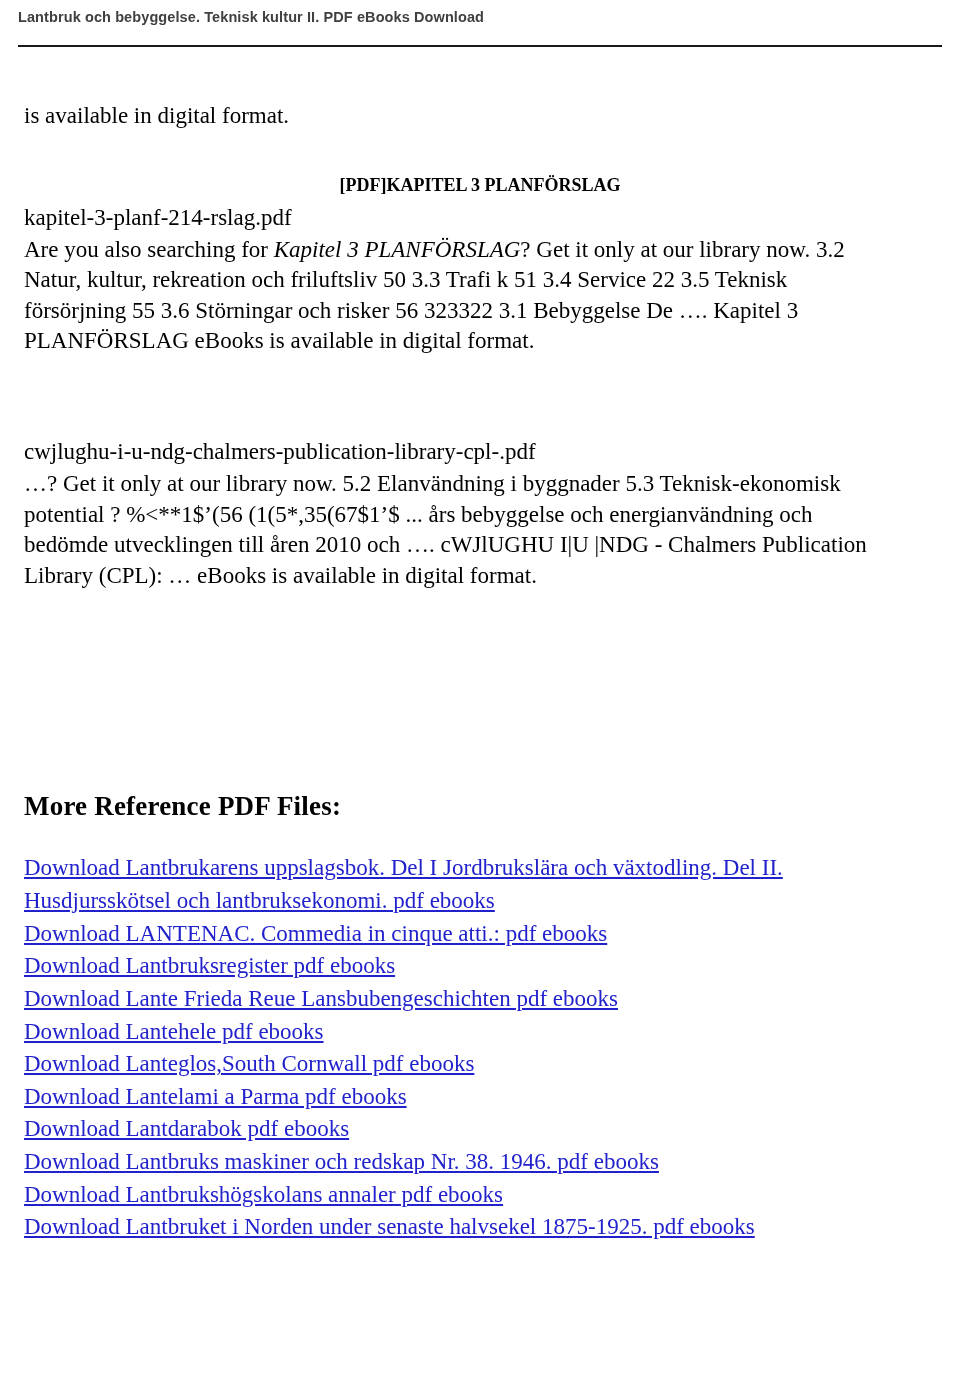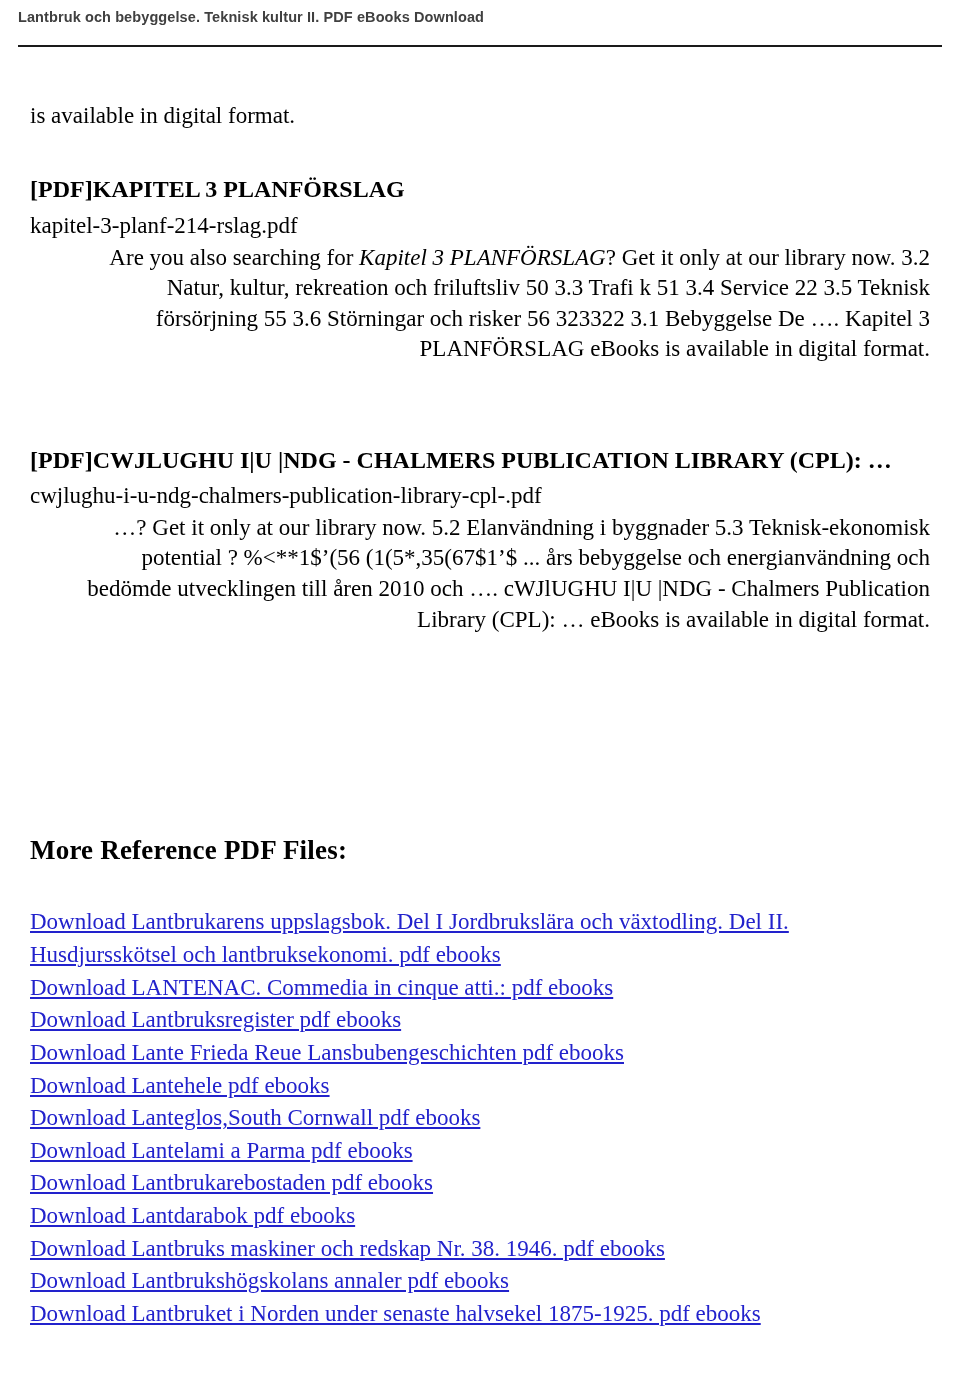--- a/index.html
+++ b/index.html
@@ -30,63 +30,64 @@
   }
   .header-rule {
     margin: 20px 18px 0 18px;
     border: 0;
     border-top: 2px solid #1a1a1a;
     height: 0;
   }
 
   
   .content {
-    padding: 0 30px;
+    padding: 0 24px;
   }
   .lead-line {
     margin-top: 54px;
     font-size: 23px;
     line-height: 1.28;
   }
 
   .pdf-block {
     margin-top: 44px;
   }
   .pdf-heading {
     font-weight: bold;
-    font-size: 24px;
+    font-size: 18px;
     line-height: 1.3;
     white-space: nowrap;
+    text-align: center;
   }
   .pdf-filename {
     font-size: 23px;
     line-height: 1.3;
     margin-top: 5px;
   }
   .pdf-body {
     font-size: 23px;
     line-height: 1.33;
     margin-top: 2px;
-    text-align: right;
+    text-align: left;
   }
   .pdf-body .ital {
     font-style: italic;
   }
 
   .block-gap-2 { margin-top: 80px; }
 
   
   .more-heading {
     font-weight: bold;
     font-size: 27px;
     margin-top: 200px;
     letter-spacing: 0.2px;
   }
   .link-list {
-    margin-top: 40px;
+    margin-top: 30px;
   }
   .link-row {
     font-size: 23px;
     line-height: 1.42;
     white-space: nowrap;
   }
   .link-row a {
     color: #2222cc;
     text-decoration: underline;
     text-underline-offset: 2px;
@@ -109,41 +110,39 @@
     <div class="pdf-filename">kapitel-3-planf-214-rslag.pdf</div>
     <div class="pdf-body">
       <div><span>Are you also searching for </span><span class="ital">Kapitel 3 PLANFÖRSLAG</span><span>? Get it only at our library now. 3.2</span></div>
       <div>Natur, kultur, rekreation och friluftsliv 50 3.3 Trafi k 51 3.4 Service 22 3.5 Teknisk</div>
       <div>försörjning 55 3.6 Störningar och risker 56 323322 3.1 Bebyggelse De …. Kapitel 3</div>
       <div>PLANFÖRSLAG eBooks is available in digital format.</div>
     </div>
   </div>
 
   <div class="pdf-block block-gap-2">
-    <div class="pdf-heading">[PDF]CWJLUGHU I|U |NDG - CHALMERS PUBLICATION LIBRARY (CPL): …</div>
     <div class="pdf-filename">cwjlughu-i-u-ndg-chalmers-publication-library-cpl-.pdf</div>
     <div class="pdf-body">
       <div>…? Get it only at our library now. 5.2 Elanvändning i byggnader 5.3 Teknisk-ekonomisk</div>
       <div>potential ? %&lt;**1$’(56 (1(5*,35(67$1’$ ... års bebyggelse och energianvändning och</div>
       <div>bedömde utvecklingen till åren 2010 och …. cWJlUGHU I|U |NDG - Chalmers Publication</div>
       <div>Library (CPL): … eBooks is available in digital format.</div>
     </div>
   </div>
 
   <div class="more-heading">More Reference PDF Files:</div>
 
   <div class="link-list">
     <div class="link-row"><a href="#">Download Lantbrukarens uppslagsbok. Del I Jordbrukslära och växtodling. Del II.</a></div>
     <div class="link-row"><a href="#">Husdjursskötsel och lantbruksekonomi. pdf ebooks</a></div>
     <div class="link-row"><a href="#">Download LANTENAC. Commedia in cinque atti.: pdf ebooks</a></div>
     <div class="link-row"><a href="#">Download Lantbruksregister pdf ebooks</a></div>
     <div class="link-row"><a href="#">Download Lante Frieda Reue Lansbubengeschichten pdf ebooks</a></div>
     <div class="link-row"><a href="#">Download Lantehele pdf ebooks</a></div>
     <div class="link-row"><a href="#">Download Lanteglos,South Cornwall pdf ebooks</a></div>
     <div class="link-row"><a href="#">Download Lantelami a Parma pdf ebooks</a></div>
-    <div class="link-row"><a href="#">Download Lantbrukarebostaden pdf ebooks</a></div>
     <div class="link-row"><a href="#">Download Lantdarabok pdf ebooks</a></div>
     <div class="link-row"><a href="#">Download Lantbruks maskiner och redskap Nr. 38. 1946. pdf ebooks</a></div>
     <div class="link-row"><a href="#">Download Lantbrukshögskolans annaler pdf ebooks</a></div>
     <div class="link-row"><a href="#">Download Lantbruket i Norden under senaste halvsekel 1875-1925. pdf ebooks</a></div>
   </div>
 
 </div>
 
 </body></html>

